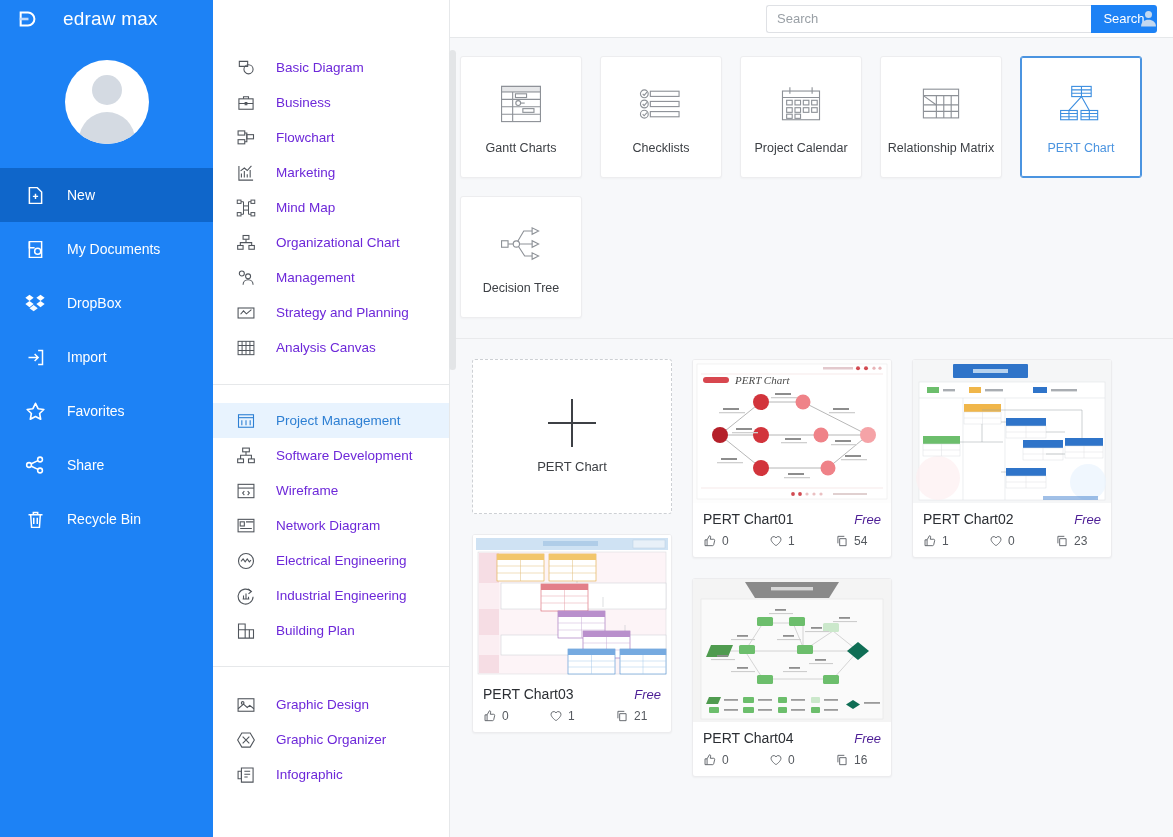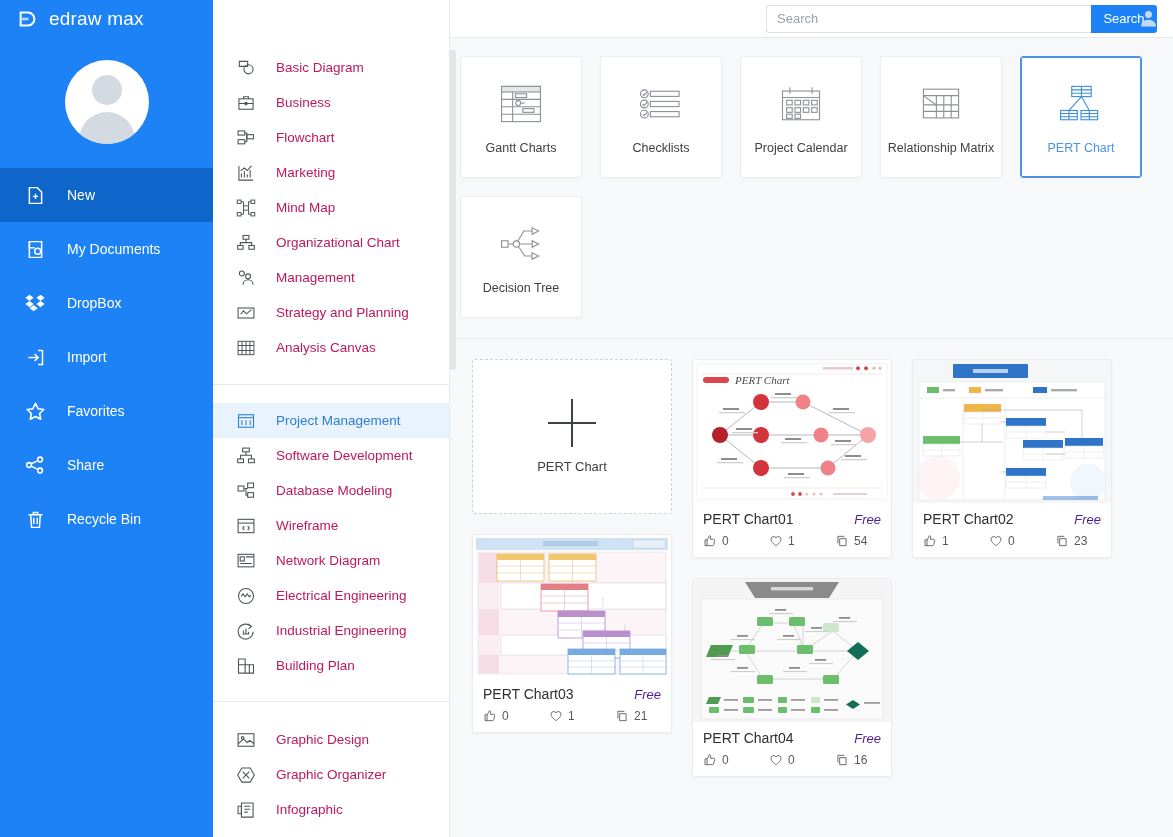--- a/index.html
+++ b/index.html
@@ -13,21 +13,21 @@
 
   
   .sidebar {
     width: 213px; height: 837px;
     background: #1d82f5;
     flex: 0 0 213px;
     display: flex; flex-direction: column;
   }
   .brand {
     height: 38px; display: flex; align-items: center;
-    padding-left: 17px; gap: 10px;
+    padding-left: 17px; gap: 24px;
   }
   .brand-logo { width: 22px; height: 22px; flex: 0 0 22px; }
   .brand-name {
     color: #ffffff; font-size: 19px; letter-spacing: .2px;
     font-weight: 400;
   }
   .avatar-wrap {
     height: 128px; display: flex; align-items: center; justify-content: center;
   }
   .avatar-circle {
@@ -58,21 +58,21 @@
     position: relative; padding-top: 50px;
   }
   .cat-group { padding: 0; }
   .cat-item {
     height: 35px; display: flex; align-items: center;
     padding-left: 22px; gap: 19px; cursor: pointer;
   }
   .cat-item.active { background: #e8f3fe; }
   .cat-item.active .cat-label { color: #2d7fd3; }
   .cat-ico { width: 22px; height: 22px; flex: 0 0 22px; display:flex; align-items:center; justify-content:center; color:#50555c; }
-  .cat-label { font-size: 13.5px; color: #be185d; }
+  .cat-label { font-size: 13.5px; color: #6d28d9; }
   .cat-sep { height: 1px; background: #e6e8ea; margin: 19px 0 18px 0; }
   .cat-sep2 { height: 1px; background: #e6e8ea; margin: 18px 0 20px 0; }
   .catscroll {
     position: absolute; right: -7px; top: 50px; width: 7px; height: 660px;
     background: transparent;
   }
   .catscroll-thumb {
     position: absolute; left: 0; top: 0; width: 7px; height: 320px;
     background: #e3e5e7; border-radius: 4px;
   }
@@ -367,31 +367,20 @@
       <div class="cat-item">
         <span class="cat-ico">
           <svg viewBox="0 0 24 24" width="20" height="20" fill="none" stroke="#50555c" stroke-width="1.3">
             <rect x="8" y="2.5" width="8" height="4.5"></rect>
               <rect x="2" y="15.5" width="7" height="4.5"></rect>
             <rect x="15" y="15.5" width="7" height="4.5"></rect>
               <path d="M12 7v4.5M5.5 15.5v-4.5h13v4.5"></path>
           </svg>
         </span>
         <span class="cat-label">Software Development</span>
-      </div>
-      <div class="cat-item">
-        <span class="cat-ico">
-          <svg viewBox="0 0 24 24" width="20" height="20" fill="none" stroke="#50555c" stroke-width="1.3">
-            <rect x="2.5" y="6" width="7" height="6"></rect>
-              <rect x="14" y="2.5" width="7" height="5.5"></rect>
-            <rect x="14" y="14" width="7" height="5.5"></rect>
-              <path d="M9.5 9h4.5M12 9v8h2"></path>
-          </svg>
-        </span>
-        <span class="cat-label">Database Modeling</span>
       </div>
       <div class="cat-item">
         <span class="cat-ico">
           <svg viewBox="0 0 24 24" width="20" height="20" fill="none" stroke="#50555c" stroke-width="1.3">
             <rect x="2.5" y="4" width="19" height="16"></rect>
               <path d="M2.5 8.5h19"></path>
             <path d="M10 12l-2 2.5 2 2.5M14 12l2 2.5-2 2.5"></path>
           </svg>
         </span>
         <span class="cat-label">Wireframe</span>

